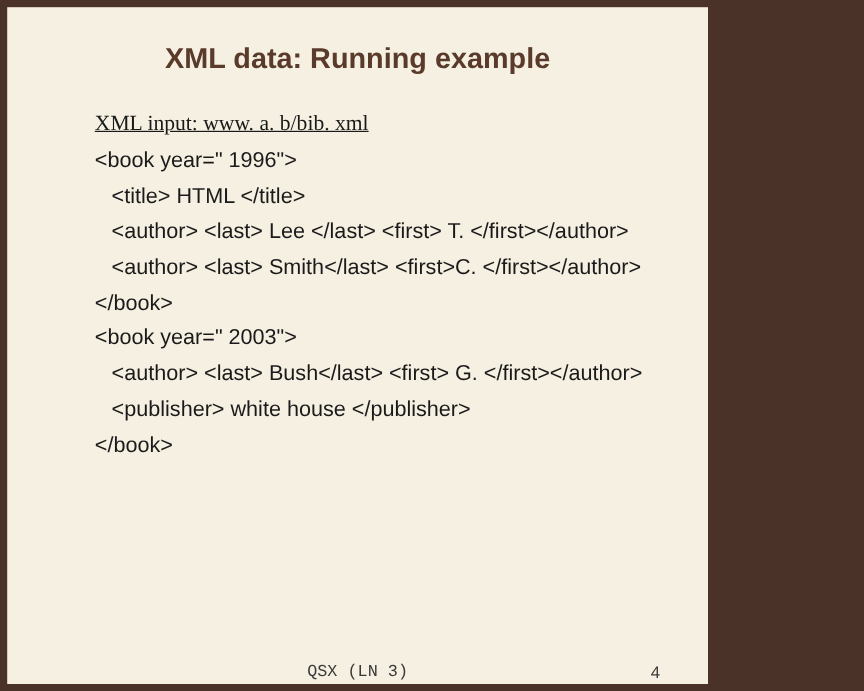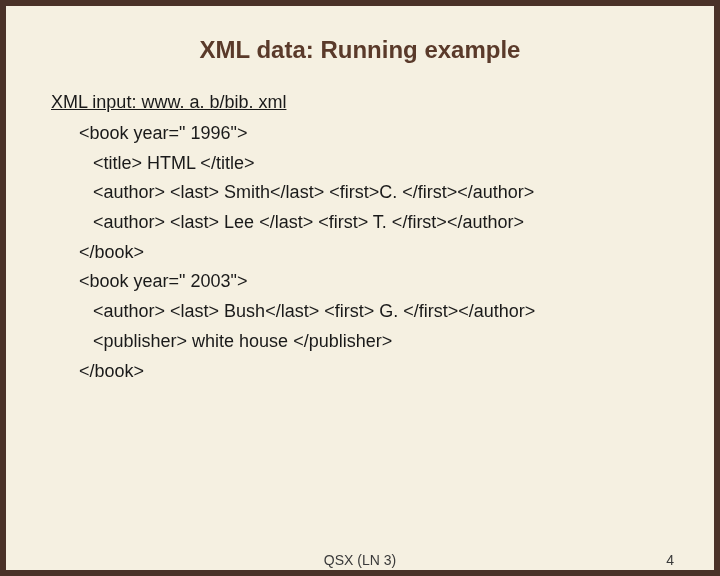--- a/index.html
+++ b/index.html
@@ -7,37 +7,39 @@
     width: 720px;
     height: 576px;
     background: #4a3228;
     font-family: Arial, Helvetica, sans-serif;
     position: relative;
   }
   .slide {
     position: absolute;
     top: 6px;
     left: 6px;
-    width: 708px;
+    width: 584px;
     height: 564px;
     background: #f5f0e1;
     padding: 30px 45px 20px 45px;
   }
   .title {
     text-align: center;
     font-size: 24px;
     font-weight: bold;
     color: #5a3a2a;
     margin-bottom: 28px;
   }
   .input-label {
     font-size: 18px;
     color: #1a1a1a;
     text-decoration: underline;
+    margin-left: 28px;
     margin-bottom: 6px;
+    font-family: Liberation Serif, serif;
   }
   .xml-line {
     font-size: 18px;
     color: #1a1a1a;
     margin-left: 28px;
     line-height: 1.65;
   }
   .indent {
     margin-left: 42px;
   }
@@ -46,37 +48,38 @@
     bottom: 18px;
     left: 0;
     width: 100%;
     font-size: 14px;
     color: #3a3a3a;
   }
   .footer-center {
     position: absolute;
     left: 50%;
     transform: translateX(-50%);
+    font-family: Liberation Mono, monospace;
   }
   .footer-right {
     position: absolute;
     right: 40px;
   }
 </style>
 </head>
 <body>
 
 <div class="slide">
   <div class="title">XML data: Running example</div>
   <div class="input-label">XML input:  www. a. b/bib. xml</div>
   <div id="xml-body">
       <div class="xml-line">&lt;book   year=" 1996"&gt;</div>
       <div class="xml-line indent">&lt;title&gt;  HTML &lt;/title&gt;</div>
+      <div class="xml-line indent">&lt;author&gt;  &lt;last&gt; Lee &lt;/last&gt;  &lt;first&gt; T. &lt;/first&gt;&lt;/author&gt;</div>
       <div class="xml-line indent">&lt;author&gt;  &lt;last&gt; Smith&lt;/last&gt;  &lt;first&gt;C. &lt;/first&gt;&lt;/author&gt;</div>
-      <div class="xml-line indent">&lt;author&gt;  &lt;last&gt; Lee &lt;/last&gt;  &lt;first&gt; T. &lt;/first&gt;&lt;/author&gt;</div>
       <div class="xml-line">&lt;/book&gt;</div>
       <div class="xml-line">&lt;book   year=" 2003"&gt;</div>
       <div class="xml-line indent">&lt;author&gt;  &lt;last&gt; Bush&lt;/last&gt;  &lt;first&gt; G. &lt;/first&gt;&lt;/author&gt;</div>
       <div class="xml-line indent">&lt;publisher&gt; white house &lt;/publisher&gt;</div>
       <div class="xml-line">&lt;/book&gt;</div>
     </div>
   <div class="footer">
     <span class="footer-center">QSX (LN 3)</span>
     <span class="footer-right">4</span>
   </div>

